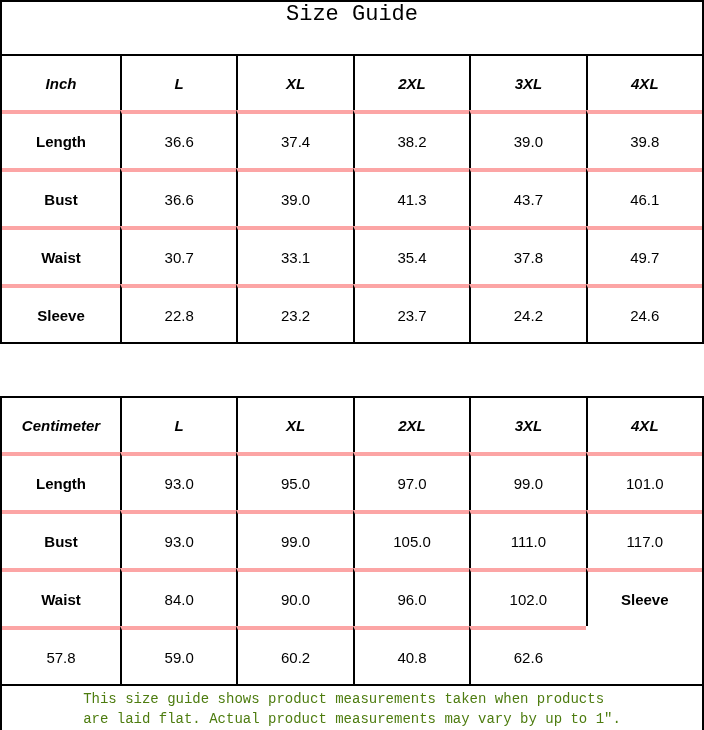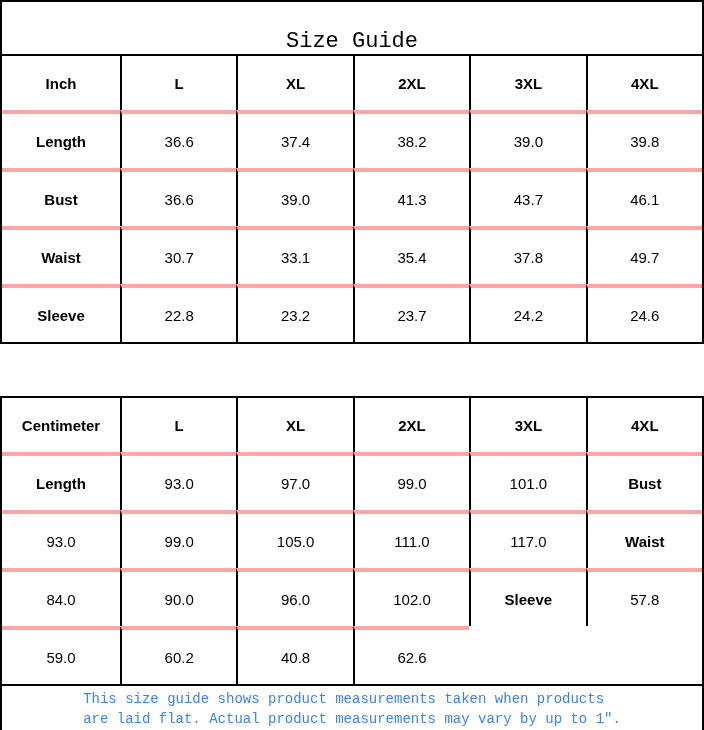--- a/index.html
+++ b/index.html
@@ -10,21 +10,21 @@
     color: #000000;
     box-sizing: border-box;
     overflow: hidden;
     font-family: "Liberation Sans", sans-serif;
   }
   .title-box {
     box-sizing: border-box;
     height: 56px;
     border: 2px solid #000;
     display: flex;
-    align-items: flex-end;
+    align-items: flex-start;
     justify-content: center;
   }
   .title-text {
     font-family: "Liberation Mono", monospace;
     font-size: 22px;
     letter-spacing: 0px;
     color: #000;
   }
   .size-table {
     display: grid;
@@ -38,38 +38,38 @@
     height: 54px;
     border-left: 2px solid #000;
     border-top: 4px solid #fca5a5;
     display: flex;
     align-items: center;
     justify-content: center;
     font-size: 15px;
     color: #000;
   }
   .size-table > div:nth-child(6n+1) { border-left: none; }
-  .size-table > div:nth-child(-n+6) { border-top: none; }
+  .size-table > div:nth-child(-n+6) { border-top: none; font-style: italic; }
   .hdr { font-weight: bold; }
   .gap { height: 54px; background: #fff; }
   .footnote-box {
     box-sizing: border-box;
     margin-top: -2px;
     height: 50px;
     border: 2px solid #000;
     display: flex;
     align-items: center;
     justify-content: center;
   }
   .footnote-text {
     font-family: "Liberation Mono", monospace;
     font-size: 14px;
     line-height: 20px;
     text-align: left;
-    color: #3b82f6;
+    color: #4d7c0f;
   }
 </style>
 </head>
 <body>
 
 <div id="canvas">
 
   <div class="title-box">
     <span class="title-text">Size Guide</span>
   </div>
@@ -116,20 +116,21 @@
   <div class="size-table">
     <div class="hdr">Centimeter</div>
     <div class="hdr">L</div>
     <div class="hdr">XL</div>
     <div class="hdr">2XL</div>
     <div class="hdr">3XL</div>
     <div class="hdr">4XL</div>
 
     <div class="hdr">Length</div>
     <div>93.0</div>
+    <div>95.0</div>
     <div>97.0</div>
     <div>99.0</div>
     <div>101.0</div>
 
     <div class="hdr">Bust</div>
     <div>93.0</div>
     <div>99.0</div>
     <div>105.0</div>
     <div>111.0</div>
     <div>117.0</div>

